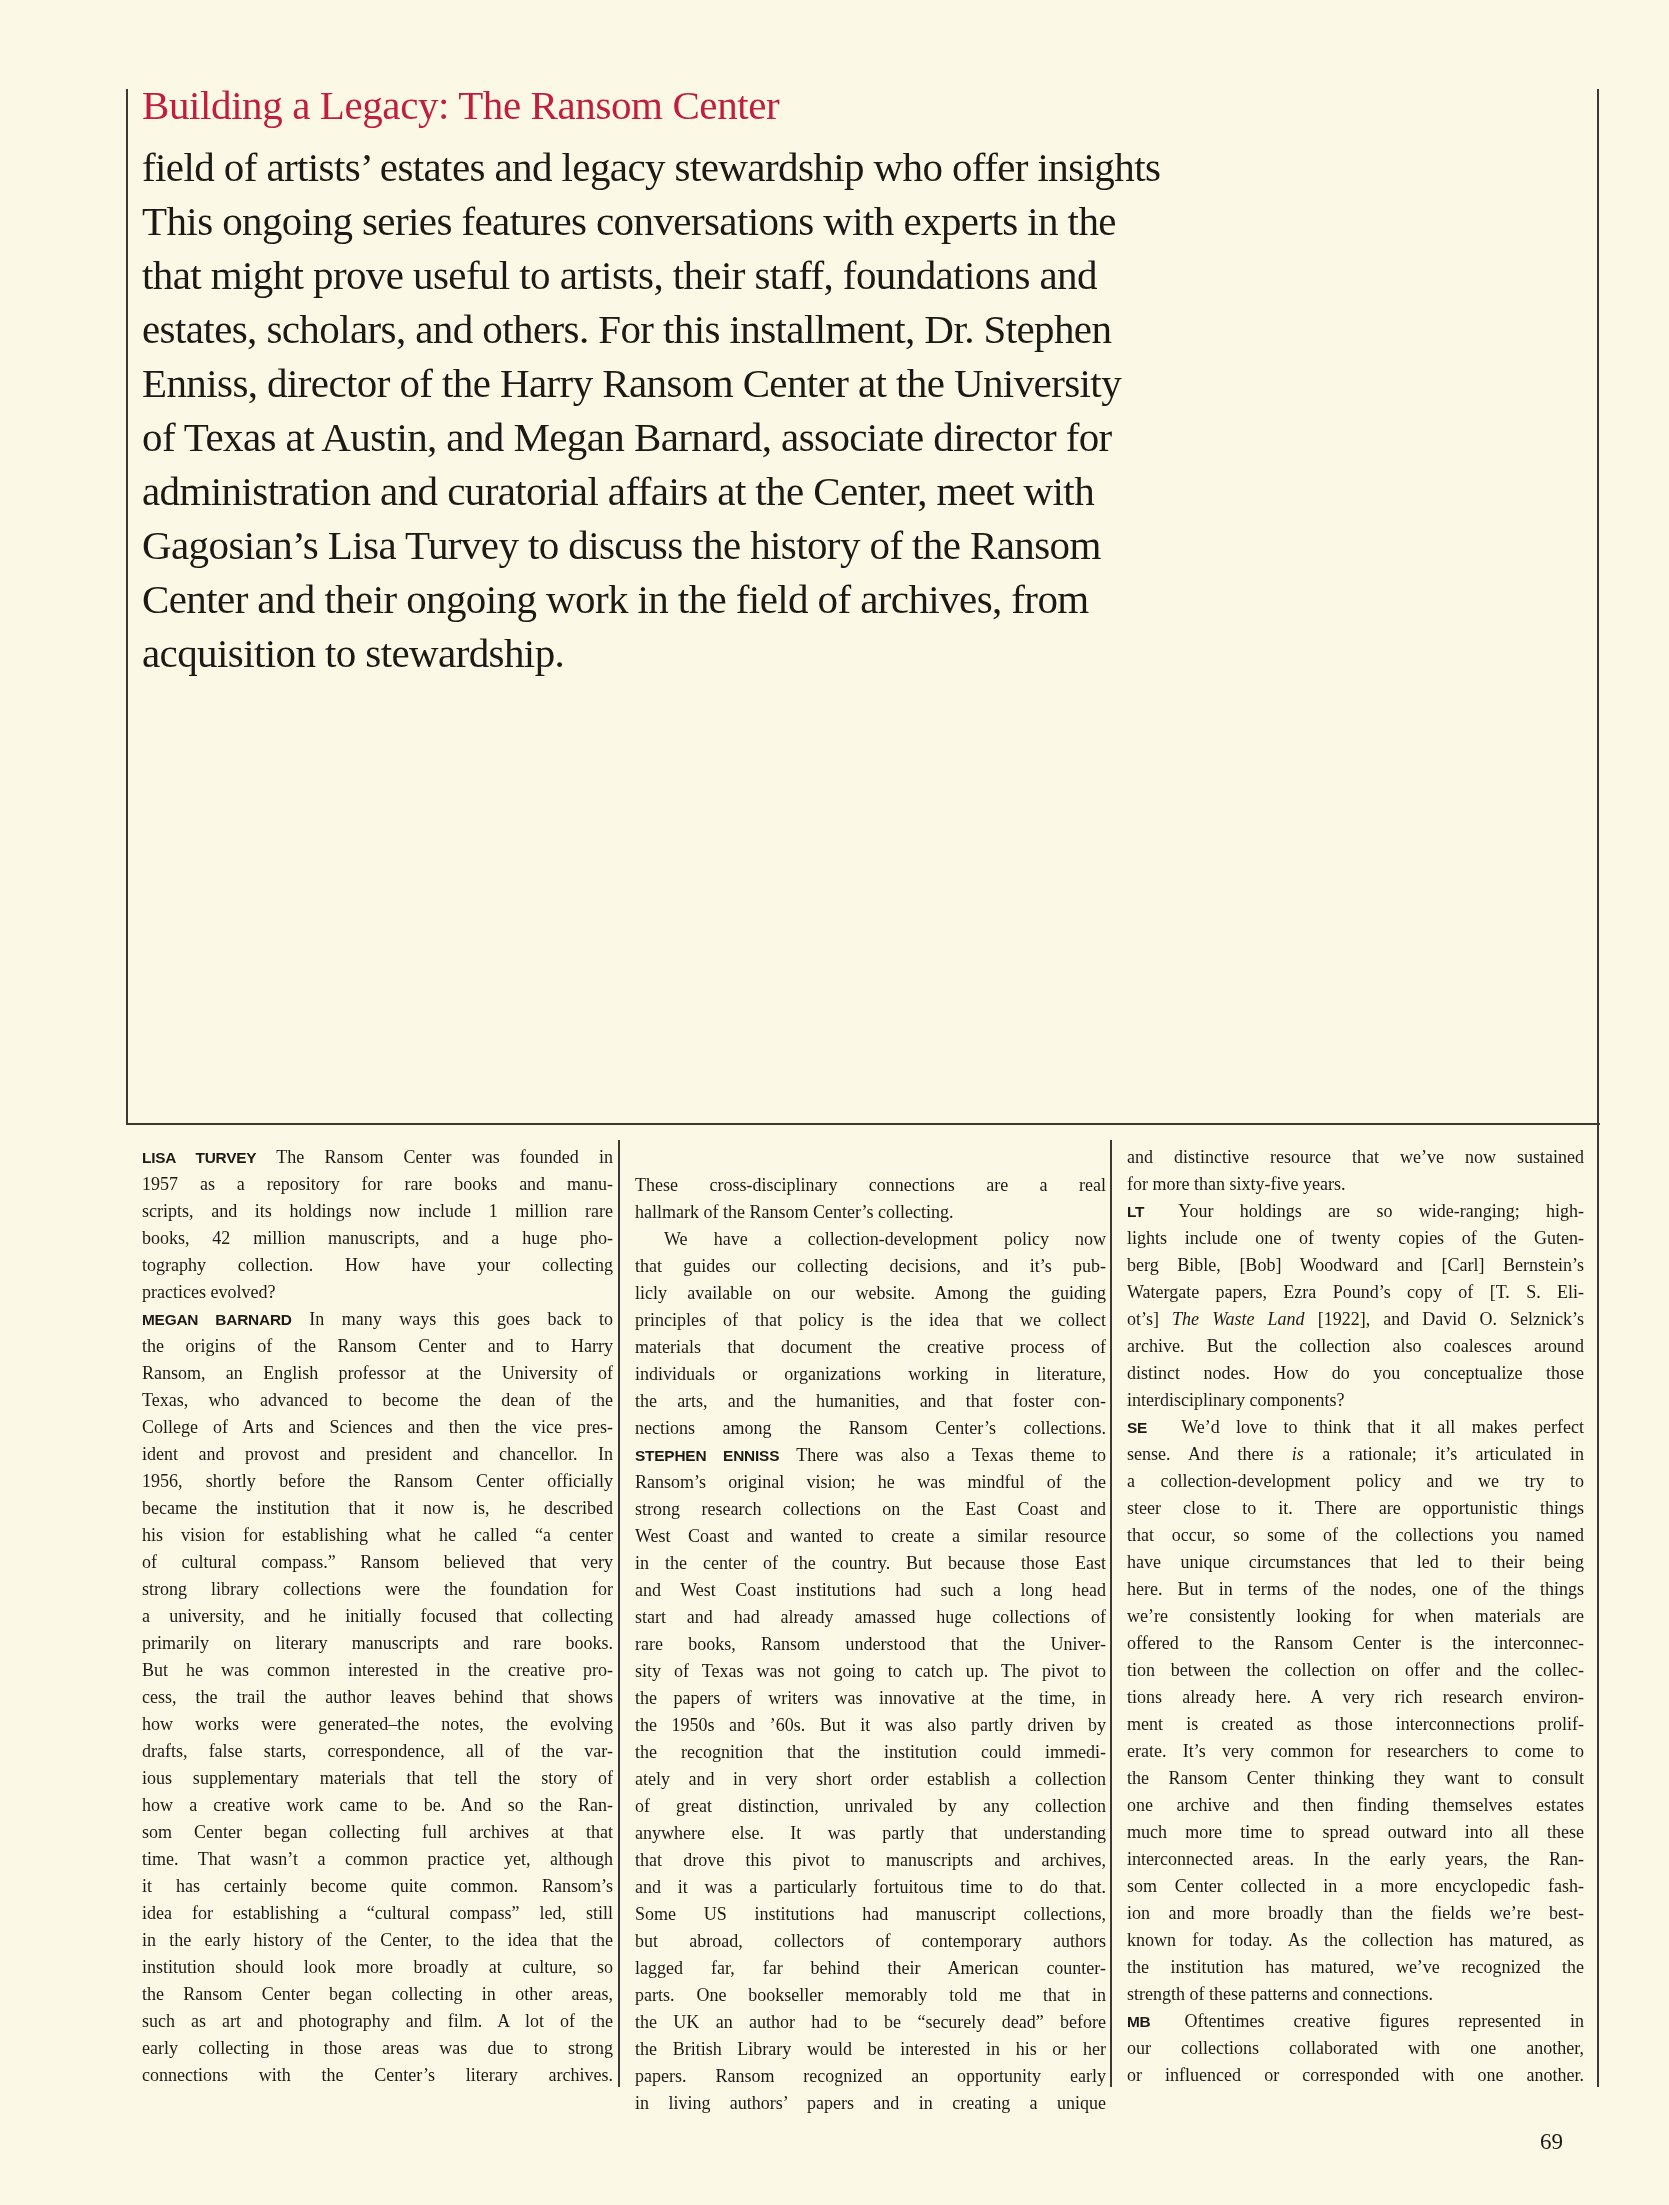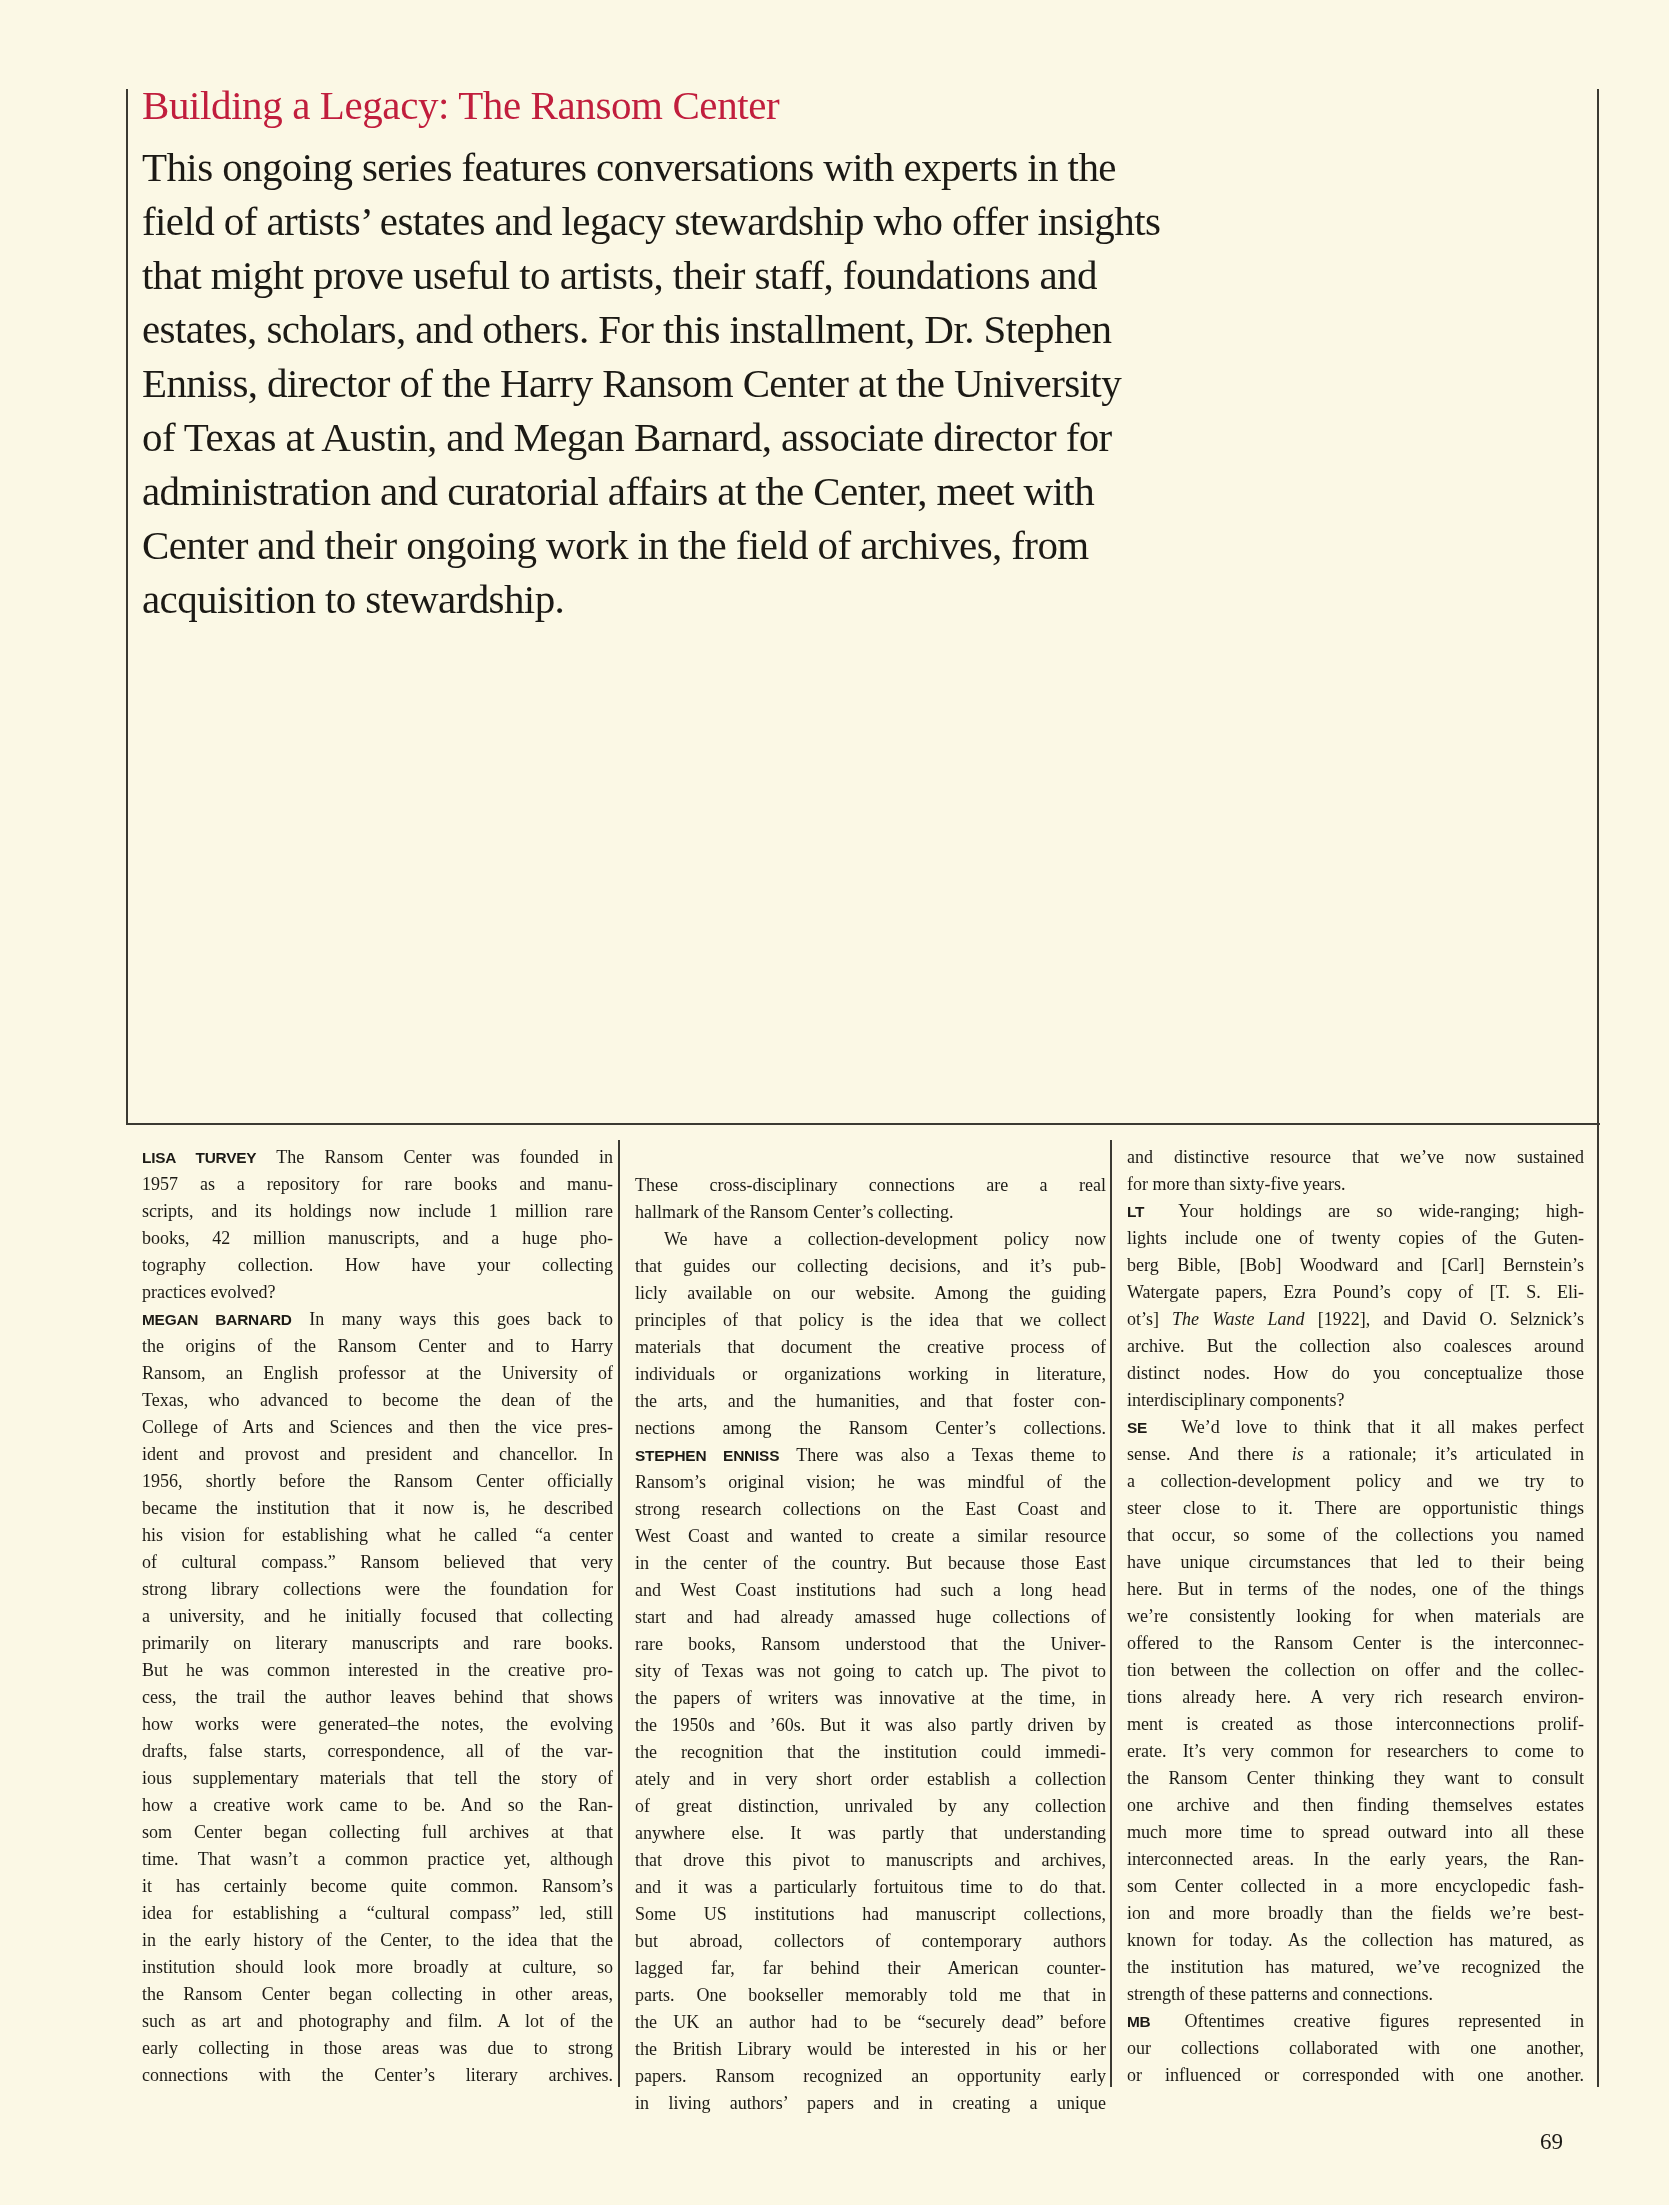--- a/index.html
+++ b/index.html
@@ -62,27 +62,28 @@
 <div class="page">
   <div class="rule rule-left" style="background: rgb(59, 58, 50);"></div>
   <div class="rule rule-right" style="background: rgb(59, 58, 50);"></div>
   <div class="rule h-rule" style="background: rgb(59, 58, 50);"></div>
   <div class="rule divider d1" style="background: rgb(59, 58, 50);"></div>
   <div class="rule divider d2" style="background: rgb(59, 58, 50);"></div>
 
   <h1 class="title" style="color: rgb(193, 30, 61);">Building a Legacy: The Ransom Center</h1>
 
   <div class="intro" id="intro">
+      <div class="iln">field of artists’ estates and legacy stewardship who offer insights</div>
       <div class="iln">This ongoing series features conversations with experts in the</div>
-      <div class="iln">field of artists’ estates and legacy stewardship who offer insights</div>
       <div class="iln">that might prove useful to artists, their staff, foundations and</div>
       <div class="iln">estates, scholars, and others. For this installment, Dr. Stephen</div>
       <div class="iln">Enniss, director of the Harry Ransom Center at the University</div>
       <div class="iln">of Texas at Austin, and Megan Barnard, associate director for</div>
       <div class="iln">administration and curatorial affairs at the Center, meet with</div>
+      <div class="iln">Gagosian’s Lisa Turvey to discuss the history of the Ransom</div>
       <div class="iln">Center and their ongoing work in the field of archives, from</div>
       <div class="iln">acquisition to stewardship.</div>
     </div>
 
   <div class="col c1" id="col1">
       <div class="ln"><span class="speaker">LISA TURVEY</span> The Ransom Center was founded in</div>
       <div class="ln">1957 as a repository for rare books and manu-</div>
       <div class="ln">scripts, and its holdings now include 1 million rare</div>
       <div class="ln">books, 42 million manuscripts, and a huge pho-</div>
       <div class="ln">tography collection. How have your collecting</div>

